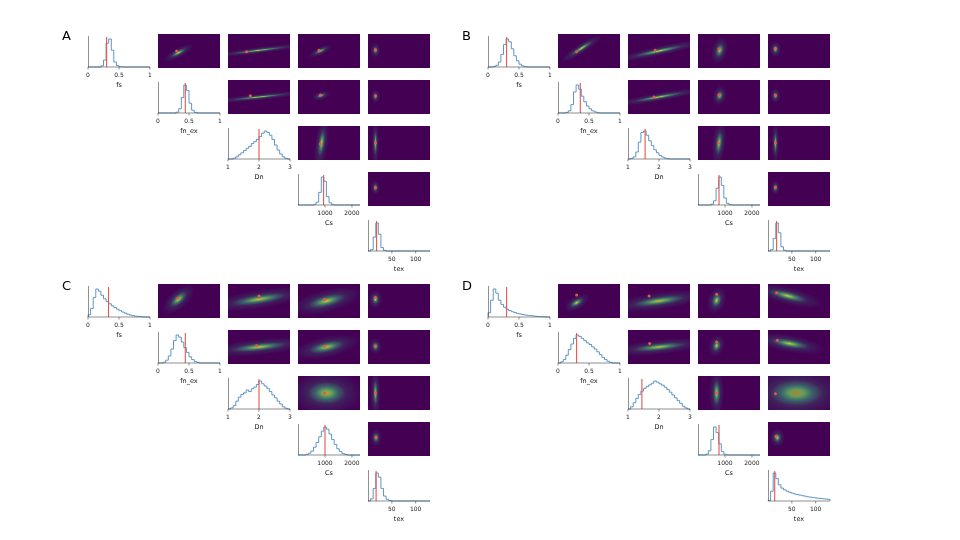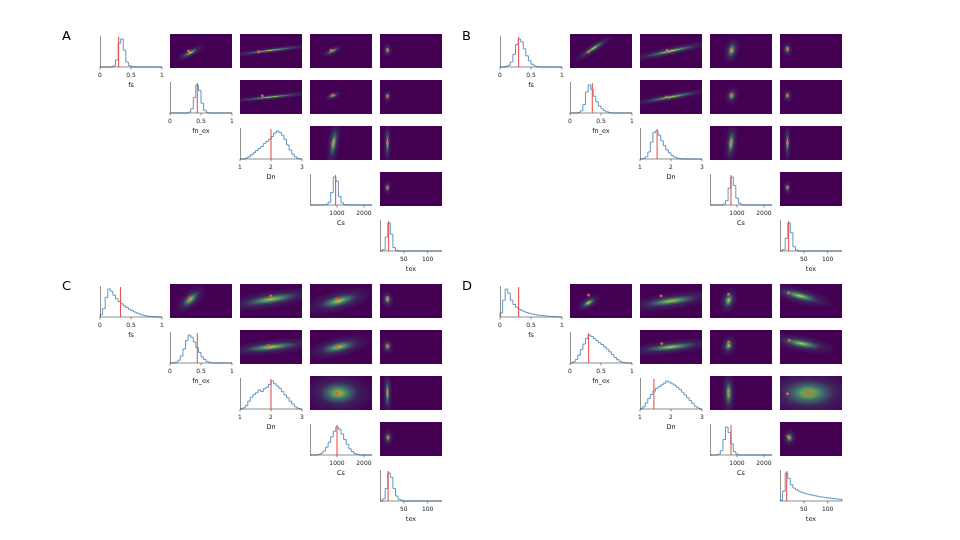--- a/index.html
+++ b/index.html
@@ -1,20 +1,20 @@
 <!DOCTYPE html>
 <html><head>
 <meta charset="utf-8">
 <style>
   html,body{margin:0;padding:0;background:#ffffff;}
   body{width:960px;height:540px;overflow:hidden;font-family:"DejaVu Sans",sans-serif;}
   .stage{position:relative;width:960px;height:540px;background:#ffffff;}
   .panel{position:absolute;width:380px;height:250px;}
   .plabel{position:absolute;left:0;top:0;font-size:13px;color:#000;}
-  .grid{position:absolute;left:16px;top:0;width:100%;height:100%;}
+  .grid{position:absolute;left:4px;top:0;width:100%;height:100%;}
   svg{overflow:visible;display:block;}
   svg text{font-family:"DejaVu Sans",sans-serif;}
 </style>
 </head>
 <body>
 
 <div class="stage">
   <section class="panel" style="left:62px;top:28px">
     <span class="plabel">A</span>
     <div class="grid">

